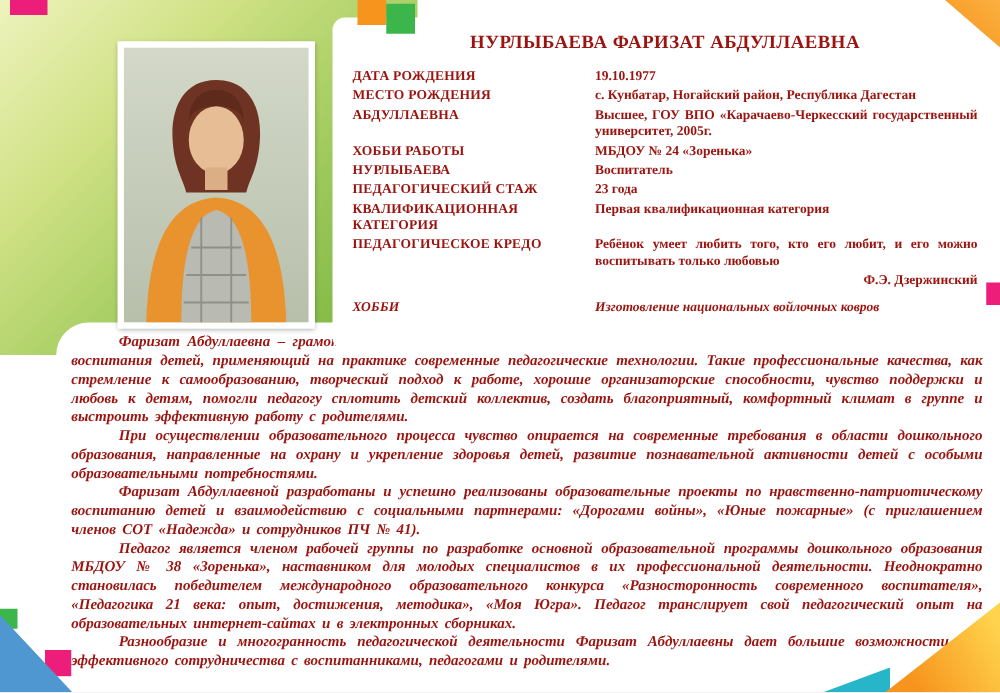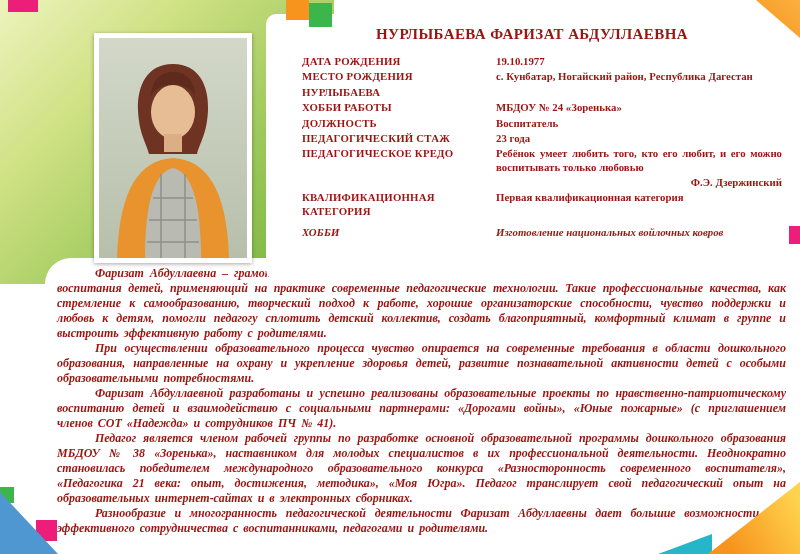--- a/index.html
+++ b/index.html
@@ -27,21 +27,21 @@
   .photo-frame svg{width:100%;height:100%;display:block;}
   
   .info-panel{
     position:absolute;left:266px;top:14px;width:530px;height:266px;z-index:3;
     background:#fff;border-radius:10px;box-sizing:border-box;padding:8px 14px 6px 16px;
   }
   .title{
     text-align:center;color:var(--maroon);font-weight:bold;font-size:15px;
     margin:4px 0 6px;letter-spacing:.4px;
   }
-  .profile-table{margin-top:12px;margin-left:20px;}
+  .profile-table{margin-top:12px;}
   .row{
     display:grid;grid-template-columns:186px 1fr;column-gap:8px;
     margin-bottom:2px;color:var(--maroon);font-size:10.8px;font-weight:bold;line-height:1.24;
   }
   .row .label{letter-spacing:.2px;}
   .row .value{text-align:justify;}
   .attribution{text-align:right;margin-top:2px;}
   .row.hobby{margin-top:8px;font-style:italic;}
   
   .bottom-panel{
@@ -116,44 +116,45 @@
     <div class="profile-table">
       <div class="row">
         <div class="label">ДАТА РОЖДЕНИЯ</div>
         <div class="value">19.10.1977</div>
       </div>
       <div class="row">
         <div class="label">МЕСТО РОЖДЕНИЯ</div>
         <div class="value">с. Кунбатар, Ногайский район, Республика Дагестан</div>
       </div>
       <div class="row">
-        <div class="label">НУРЛЫБАЕВА</div>
+        <div class="label">АБДУЛЛАЕВНА</div>
+        <div class="value">Высшее, ГОУ ВПО «Карачаево-Черкесский государственный университет, 2005г.</div>
       </div>
       <div class="row">
         <div class="label">ХОББИ РАБОТЫ</div>
         <div class="value">МБДОУ № 24 «Зоренька»</div>
       </div>
       <div class="row">
-        <div class="label">ДОЛЖНОСТЬ</div>
+        <div class="label">НУРЛЫБАЕВА</div>
         <div class="value">Воспитатель</div>
       </div>
       <div class="row">
         <div class="label">ПЕДАГОГИЧЕСКИЙ СТАЖ</div>
         <div class="value">23 года</div>
       </div>
       <div class="row">
+        <div class="label">КВАЛИФИКАЦИОННАЯ КАТЕГОРИЯ</div>
+        <div class="value">Первая квалификационная категория</div>
+      </div>
+      <div class="row">
         <div class="label">ПЕДАГОГИЧЕСКОЕ КРЕДО</div>
         <div>
           <div class="value">Ребёнок умеет любить того, кто его любит, и его можно воспитывать только любовью</div>
           <div class="attribution">Ф.Э. Дзержинский</div>
         </div>
-      </div>
-      <div class="row">
-        <div class="label">КВАЛИФИКАЦИОННАЯ КАТЕГОРИЯ</div>
-        <div class="value">Первая квалификационная категория</div>
       </div>
       <div class="row hobby">
         <div class="label">ХОББИ</div>
         <div class="value">Изготовление национальных войлочных ковров</div>
       </div>
     </div>
   </div>
 
   <div class="bottom-panel">
     <p>Фаризат Абдуллаевна – грамотный педагог, имеющий высокий профессиональный уровень, хорошо владеющий методикой воспитания детей, применяющий на практике современные педагогические технологии. Такие профессиональные качества, как стремление к самообразованию, творческий подход к работе, хорошие организаторские способности, чувство поддержки и любовь к детям, помогли педагогу сплотить детский коллектив, создать благоприятный, комфортный климат в группе и выстроить эффективную работу с родителями.</p>

